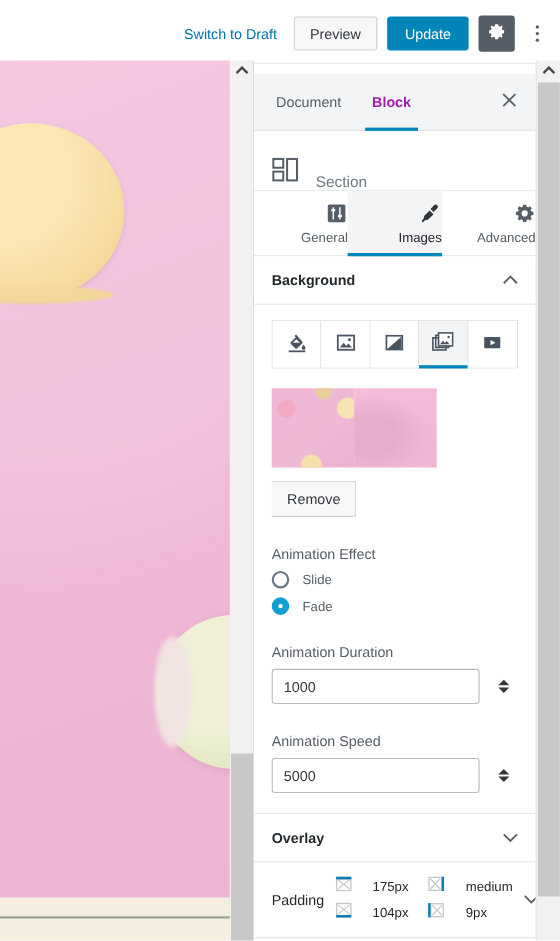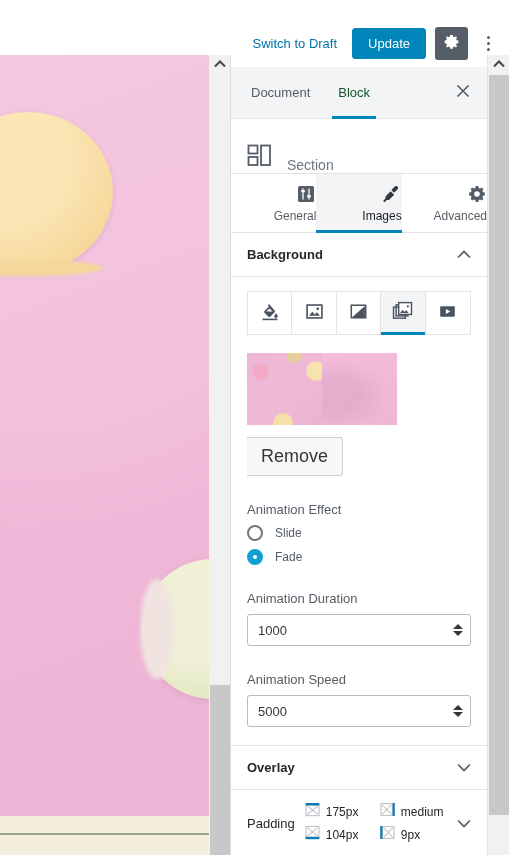--- a/index.html
+++ b/index.html
@@ -6,21 +6,21 @@
   html, body {
     width: 509px; height: 855px;
     font-family: "Liberation Sans", sans-serif;
     background: #ffffff;
     overflow: hidden;
   }
   #app { position: relative; width: 509px; height: 855px; }
 
   
   .toolbar {
-    position: absolute; left: 0; top: 16px; width: 509px; height: 55px;
+    position: absolute; left: 0; top: 3px; width: 509px; height: 55px;
     background: #fff; border-bottom: 1px solid #e2e4e7;
     display: flex; align-items: center; justify-content: flex-end;
     padding-right: 10px; gap: 9px;
   }
   .link-draft {
     color: #0073aa; font-size: 13px; cursor: pointer;
     background: none; border: none; padding: 4px 6px;
     font-family: "Liberation Sans", sans-serif;
   }
   .btn-preview {
@@ -122,21 +122,21 @@
   }
   .panel-tabs {
     height:52px; background:#f3f4f5; border-bottom:1px solid #e2e4e7;
     display:flex; align-items:stretch; position:relative;
   }
   .panel-tab {
     padding:0 14px; display:flex; align-items:center; font-size:13px;
     color:#555d66; cursor:pointer; background:none; border:none;
     font-family:"Liberation Sans", sans-serif; position:relative;
   }
-  .panel-tab.active { color:#14532d; font-weight:normal; }
+  .panel-tab.active { color:#a21caf; font-weight:bold; }
   .panel-tab.active::after{
     content:""; position:absolute; left:8px; right:8px; bottom:-1px;
     height:3px; background:#0085ba;
   }
   .tabs-left { display:flex; margin-left:6px; }
   .close-x {
     position:absolute; right:10px; top:50%; transform:translateY(-50%);
     width:28px; height:28px; border:none; background:none; cursor:pointer;
     display:flex; align-items:center; justify-content:center;
   }
@@ -196,40 +196,40 @@
   }
 
   .btn-row { display:flex; margin-top:12px; }
   .btn-primary {
     background:#0085ba; color:#fff; border:1px solid #0085ba; border-radius:3px 0 0 3px;
     font-size:13px; padding:8px 14px; cursor:pointer;
     font-family:"Liberation Sans", sans-serif;
   }
   .btn-secondary {
     background:#f7f7f7; color:#32373c; border:1px solid #ccd0d4; border-left:none;
-    border-radius:0 3px 3px 0; font-size:18px; padding:8px 14px; cursor:pointer;
+    border-radius:0 3px 3px 0; font-size:13px; padding:8px 14px; cursor:pointer;
     font-family:"Liberation Sans", sans-serif;
   }
 
   .field-label { font-size:13px; color:#555d66; margin-top:26px; margin-bottom:8px; }
   .radio-row { display:flex; align-items:center; gap:12px; margin-bottom:8px; cursor:pointer; }
   .radio {
     width:16px; height:16px; border-radius:50%; border:2px solid #6c7781;
     background:#fff; flex:0 0 auto;
   }
   .radio.checked { border-color:#11a0d2; background:#11a0d2; position:relative; }
   .radio.checked::after{
     content:""; position:absolute; left:4px; top:4px; width:4px; height:4px;
     border-radius:50%; background:#fff;
   }
   .radio-label { font-size:12px; color:#555d66; }
 
   .num-wrap { position:relative; width:224px; }
   .num-input {
-    width:224px; height:32px; border:1px solid #b5bcc2; border-radius:3px;
+    width:189px; height:32px; border:1px solid #b5bcc2; border-radius:3px;
     padding:0 30px 0 10px; font-size:13px; color:#32373c; background:#fff;
     font-family:"Liberation Sans", sans-serif;
   }
   .spin {
     position:absolute; right:8px; top:50%; transform:translateY(-50%);
     display:flex; flex-direction:column; gap:2px; cursor:pointer;
   }
   .spin i {
     display:block; width:0; height:0; border-left:5px solid transparent;
     border-right:5px solid transparent;
@@ -241,32 +241,33 @@
 
   .padding-row {
     display:flex; align-items:center; padding:12px 16px;
     border-bottom:1px solid #e2e4e7; gap:10px;
   }
   .padding-label { font-size:13px; color:#23282d; flex:0 0 auto; }
   .padding-grid {
     flex:1; display:grid; grid-template-columns:auto auto;
     gap:4px 18px; align-items:center;
   }
-  .pad-item { display:flex; align-items:center; gap:6px; }
+  .pad-item { display:flex; align-items:center; gap:19px; }
   .pad-val { font-size:12px; color:#23282d; }
 
   .chev-icon { color:#555d66; }
 </style>
 </head>
 <body>
 
 <div id="app">
 
   <div class="toolbar">
     <button class="link-draft">Switch to Draft</button>
+    <button class="btn-preview">Preview</button>
     <button class="btn-update">Update</button>
     <button class="btn-gear">
       <span>
         <svg width="17" height="17" viewBox="0 0 20 20" fill="#ffffff" aria-hidden="true">
           <path d="M10 6.5a3.5 3.5 0 100 7 3.5 3.5 0 000-7zm0 5.5a2 2 0 110-4 2 2 0 010 4z"></path>
           <path d="M18 8.8l-2-.35a6.3 6.3 0 00-.62-1.5l1.15-1.66-1.42-1.42L13.45 5a6.3 6.3 0 00-1.5-.62L11.6 2.4H8.4L8.05 4.4c-.53.14-1.03.35-1.5.62L4.9 3.87 3.48 5.29 4.62 6.95c-.27.47-.48.97-.62 1.5l-2 .35v3.2l2 .35c.14.53.35 1.03.62 1.5L3.48 15.5l1.42 1.42 1.65-1.15c.47.27.97.48 1.5.62l.35 2h3.2l.35-2c.53-.14 1.03-.35 1.5-.62l1.65 1.15 1.42-1.42-1.15-1.66c.27-.47.48-.97.62-1.5l2-.35V8.8z"></path>
         </svg>
       </span>
     </button>
     <button class="btn-kebab">

